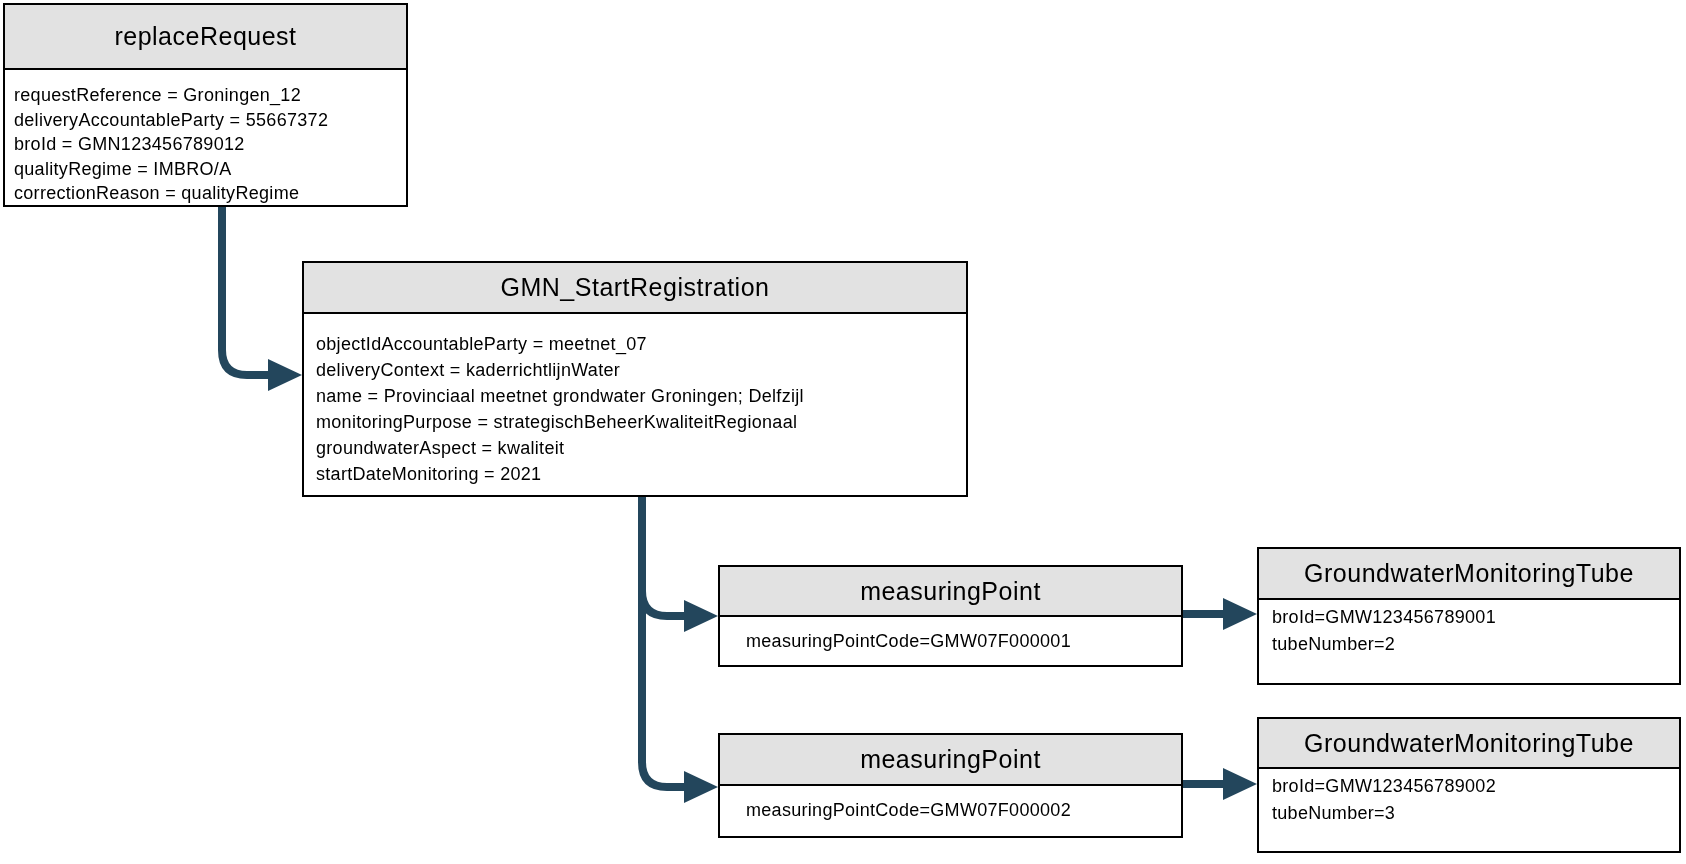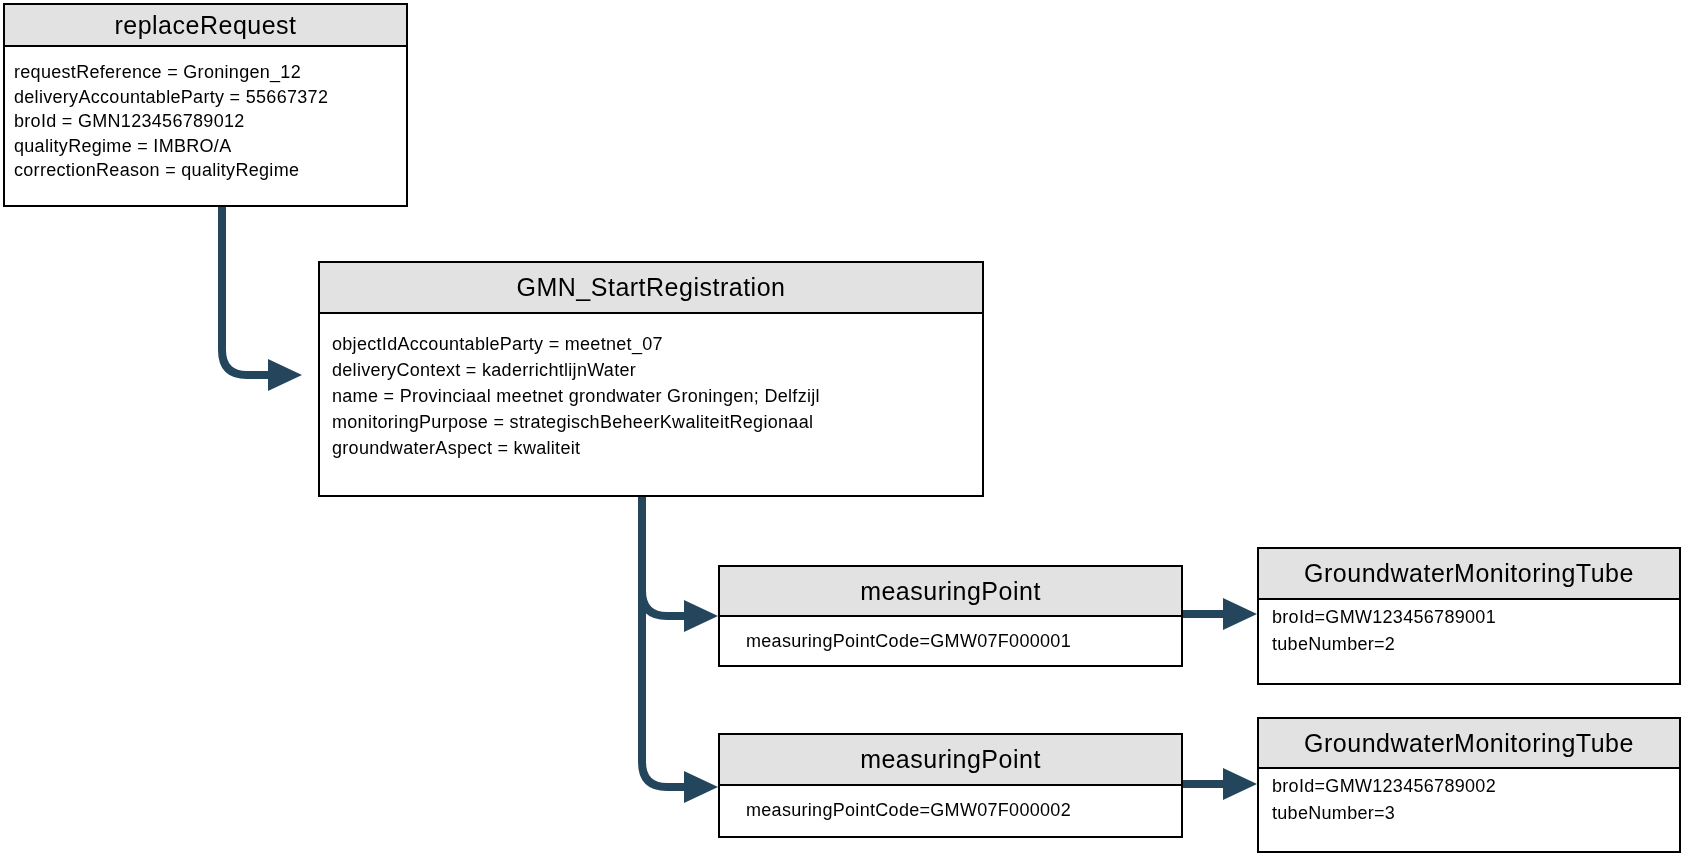--- a/index.html
+++ b/index.html
@@ -85,42 +85,43 @@
       <path class="edge" d="M 1183 614 L 1223 614"></path>
       <polygon class="head" points="1223,598 1223,630 1257,614"></polygon>
     </g>
     <g>
       <path class="edge" d="M 1183 784 L 1223 784"></path>
       <polygon class="head" points="1223,768 1223,800 1257,784"></polygon>
     </g>
   </svg>
 
   <div class="node" style="left:3px; top:3px; width:405px; height:204px;">
-    <div class="node-header" style="height:42px">
+    <div class="node-header" style="height:65px">
       <span>replaceRequest</span>
     </div>
     <div class="node-body body-a">
       <div>requestReference = Groningen_12</div>
       <div>deliveryAccountableParty = 55667372</div>
       <div>broId = GMN123456789012</div>
       <div>qualityRegime = IMBRO/A</div>
       <div>correctionReason = qualityRegime</div>
     </div>
   </div>
 
-  <div class="node" style="left:302px; top:261px; width:666px; height:236px;margin-left:16px;">
+  <div class="node" style="left:302px; top:261px; width:666px; height:236px;">
     <div class="node-header" style="height:51px">
       <span>GMN_StartRegistration</span>
     </div>
     <div class="node-body body-b">
       <div>objectIdAccountableParty = meetnet_07</div>
       <div>deliveryContext = kaderrichtlijnWater</div>
       <div>name = Provinciaal meetnet grondwater Groningen; Delfzijl</div>
       <div>monitoringPurpose = strategischBeheerKwaliteitRegionaal</div>
       <div>groundwaterAspect = kwaliteit</div>
+      <div>startDateMonitoring = 2021</div>
     </div>
   </div>
 
   <div class="node" style="left:718px; top:565px; width:465px; height:102px;">
     <div class="node-header" style="height:50px">
       <span>measuringPoint</span>
     </div>
     <div class="node-body body-mp">
       <div>measuringPointCode=GMW07F000001</div>
     </div>

